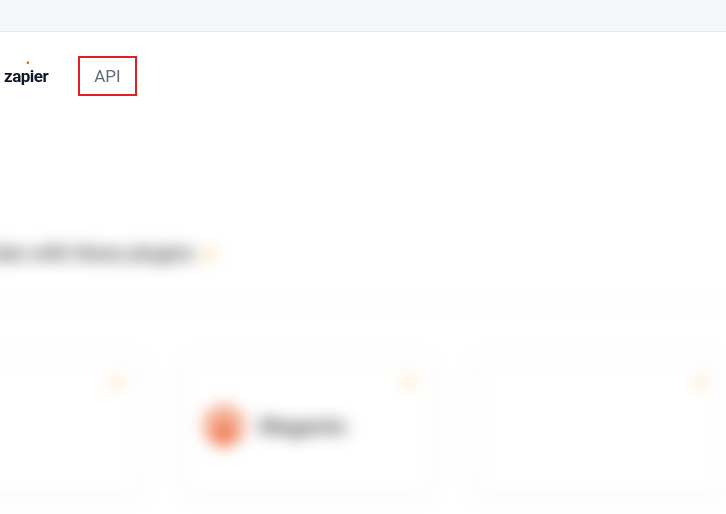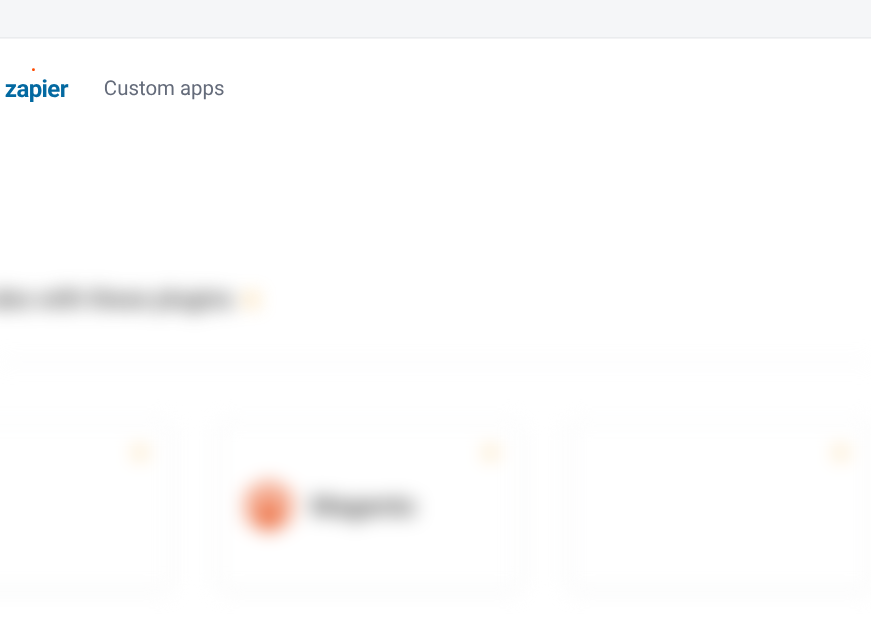--- a/index.html
+++ b/index.html
@@ -35,23 +35,23 @@
       padding: 6px 0;
       display: flex;
       align-items: center;
       gap: 6px;
     }
     .tab.highlighted {
       border: 2px solid #e02020;
       padding: 8px 14px;
     }
     .zapier-logo {
-      color: #0369a1;
+      color: #0f172a;
       font-weight: 700;
-      font-size: 20px;
+      font-size: 17px;
       letter-spacing: -0.5px;
       position: relative;
     }
     .zapier-logo::before {
       content: '•';
       color: #ff4a00;
       position: absolute;
       top: -8px;
       left: 22px;
       font-size: 10px;
@@ -128,22 +128,22 @@
   </style>
 </head>
 <body>
 
 <div class="top-bar"></div>
 
 <div class="tabs-container">
   <div class="tab">
     <span class="zapier-logo">zapier</span>
   </div>
-  <div class="tab">
-    <span>Custom apps</span>
+  <div class="tab highlighted">
+    <span>API</span>
   </div>
 </div>
 
 <div class="blurred-section">
   <div class="section-heading">
     <span>ales with these plugins</span>
     <span class="star-icon">★</span>
   </div>
   <div class="divider"></div>
   <div class="cards-row">

